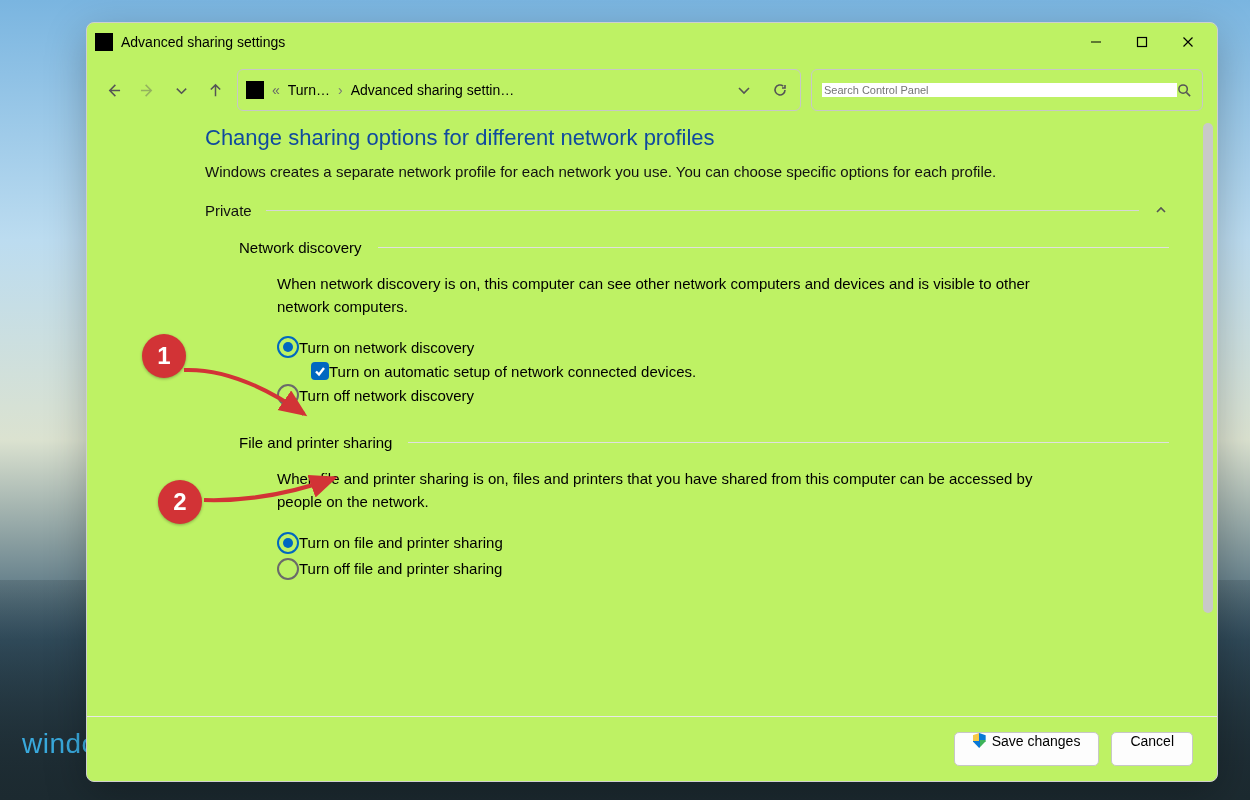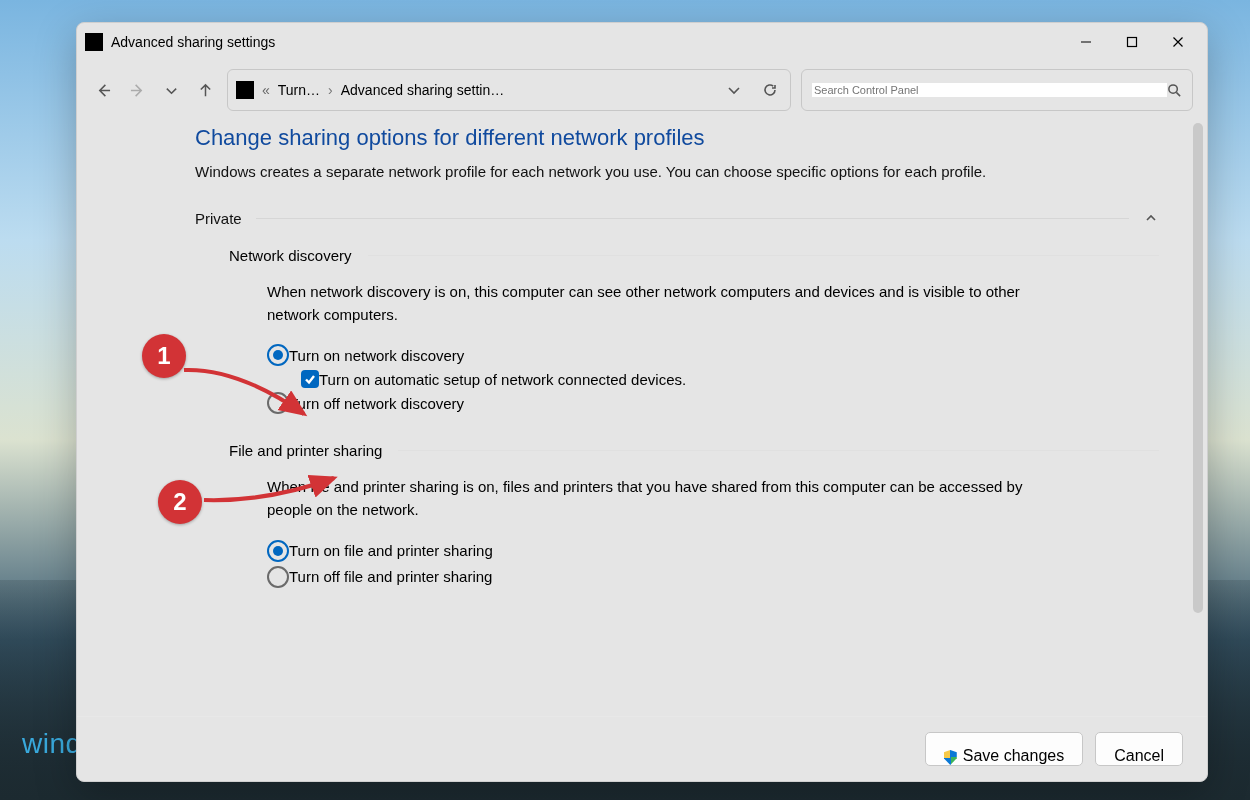--- a/index.html
+++ b/index.html
@@ -4,21 +4,21 @@
 <style>
   html,body{margin:0;padding:0;width:1250px;height:800px;font-family:"Segoe UI",Arial,sans-serif;font-size:15px;color:#000;overflow:hidden;}
   
   .desktop{position:absolute;inset:0;
     background:linear-gradient(to bottom,#7ab5e0 0%,#bcdcf0 30%,#dbe2d0 55%,#3a5c72 80%,#1e2f3a 100%);}
   .desktop::after{content:"";position:absolute;left:0;right:0;bottom:0;height:220px;
     background:linear-gradient(to bottom,rgba(40,55,60,.2),#1c2a30);}
   .watermark{position:absolute;left:22px;bottom:22px;color:#39a9dc;font-weight:300;font-size:28px;line-height:.9;letter-spacing:.5px;}
   .watermark .r{color:#9aa4a8;font-size:24px;margin-left:68px;display:block;}
   
-  .win{position:absolute;left:76px;top:22px;width:1130px;height:758px;background:#e5e5e5;border:1px solid #cfcfcf;border-radius:8px;box-shadow:0 12px 40px rgba(0,0,0,.25);display:flex;flex-direction:column;overflow:hidden;}
+  .win{position:absolute;left:86px;top:22px;width:1130px;height:758px;background:#bef264;border:1px solid #cfcfcf;border-radius:8px;box-shadow:0 12px 40px rgba(0,0,0,.25);display:flex;flex-direction:column;overflow:hidden;}
   .titlebar{display:flex;align-items:center;height:38px;padding:0 6px 0 8px;}
   .titlebar .app-icon{width:18px;height:18px;background:#000;margin-right:8px;}
   .title{font-size:14px;}
   .spacer{flex:1;}
   .winbtn{width:46px;height:32px;display:flex;align-items:center;justify-content:center;border-radius:4px;}
   .winbtn svg{width:12px;height:12px;stroke:#000;stroke-width:1.2;fill:none;}
   
   .navbar{display:flex;align-items:center;gap:10px;height:58px;padding:0 14px;}
   .nbtn{width:24px;height:24px;display:flex;align-items:center;justify-content:center;border-radius:4px;color:#555;}
   .nbtn svg{width:15px;height:15px;stroke:#555;stroke-width:1.6;fill:none;}
@@ -30,41 +30,41 @@
   .addr .end{flex:1;}
   .addr .ic{width:28px;height:28px;display:flex;align-items:center;justify-content:center;}
   .addr .ic svg{width:14px;height:14px;stroke:#555;stroke-width:1.6;fill:none;}
   .search{width:370px;height:40px;border:1px solid #c7c7c7;border-radius:6px;display:flex;align-items:center;padding:0 10px;color:#777;}
   .search input{border:none;outline:none;flex:1;font-size:11px;color:#333;}
   .search svg{width:15px;height:15px;stroke:#555;stroke-width:1.6;fill:none;}
   
   .content{flex:1;overflow:hidden;position:relative;padding:6px 48px 0 118px;}
   .scroll{position:absolute;right:4px;top:4px;width:10px;height:490px;background:#c9c9c9;border-radius:6px;}
   h1.page-title{margin:0 0 10px 0;font-weight:400;font-size:22px;color:#104a9e;}
-  p.desc{margin:0 0 26px 0;color:#111;max-width:830px;line-height:1.5;}
+  p.desc{margin:0 0 18px 0;color:#111;max-width:830px;line-height:1.5;}
   .sectrow{display:flex;align-items:center;gap:14px;margin-bottom:20px;}
   .sectrow .lbl{color:#111;}
   .sectrow .line{flex:1;height:1px;background:#d6d6d6;}
   .sectrow .caret{width:16px;height:16px;display:flex;align-items:center;justify-content:center;}
   .sectrow .caret svg{width:12px;height:12px;stroke:#555;stroke-width:1.6;fill:none;}
   .sub{margin-left:34px;}
   .subhead{display:flex;align-items:center;gap:16px;margin-bottom:16px;justify-content:flex-end;}
   .subhead .line{flex:1;height:1px;background:#e0e0e0;}
   .explain{margin:0 16px 18px 0;margin-left:38px;max-width:760px;line-height:1.55;}
   .opts{margin-left:38px;}
   .opt{display:flex;align-items:center;margin:4px 0;}
   .opt.nested{margin-left:34px;}
   .radio{width:18px;height:18px;border:2px solid #6a6a6a;border-radius:50%;display:inline-flex;align-items:center;justify-content:center;flex:none;}
   .radio.sel{border-color:#0067c0;}
   .radio.sel::after{content:"";width:10px;height:10px;background:#0067c0;border-radius:50%;}
   .check{width:18px;height:18px;border-radius:4px;background:#0067c0;display:inline-flex;align-items:center;justify-content:center;flex:none;}
   .check svg{width:12px;height:12px;stroke:#fff;stroke-width:2.4;fill:none;}
   
   .footer{height:64px;border-top:1px solid #e8e8e8;display:flex;align-items:center;justify-content:flex-end;gap:12px;padding:0 24px;}
-  .btn{height:34px;padding:0 18px;border:1px solid #c7c7c7;border-radius:5px;background:#fdfdfd;display:flex;align-items:flex-end;gap:6px;font-size:16px;}
+  .btn{height:34px;padding:0 18px;border:1px solid #c7c7c7;border-radius:5px;background:#fdfdfd;display:flex;align-items:flex-start;gap:6px;font-size:14px;}
   .shield{width:13px;height:15px;display:inline-block;position:relative;}
   .shield::before{content:"";position:absolute;inset:0;background:
     conic-gradient(from 0deg,#0a78d6 0 25%,#3db35a 0 50%,#0a78d6 0 75%,#f7c948 0 100%);
     clip-path:polygon(50% 0,100% 15%,100% 55%,50% 100%,0 55%,0 15%);}
   
   .badge{position:absolute;width:44px;height:44px;border-radius:50%;background:#d23336;color:#fff;font-size:24px;font-weight:600;display:flex;align-items:center;justify-content:center;box-shadow:0 1px 3px rgba(0,0,0,.3);}
   svg.arrow{position:absolute;overflow:visible;}
 </style>
 </head>
 <body>

